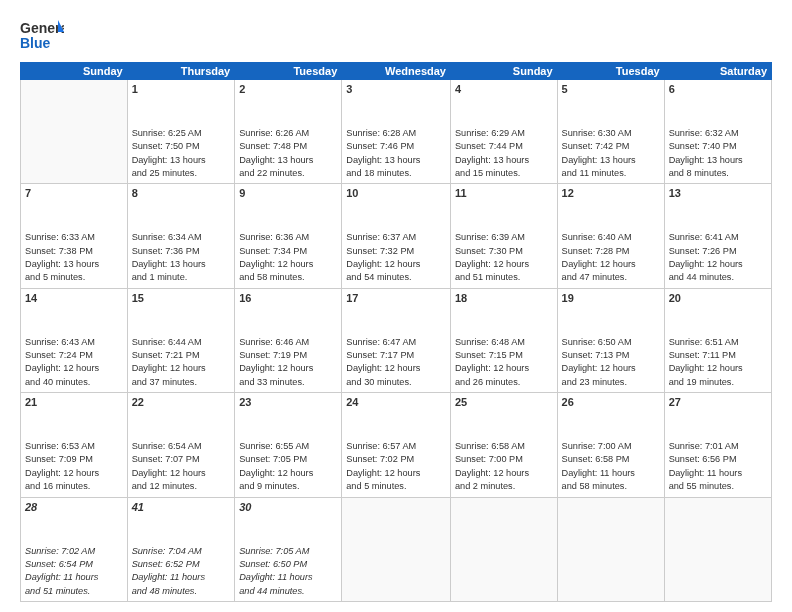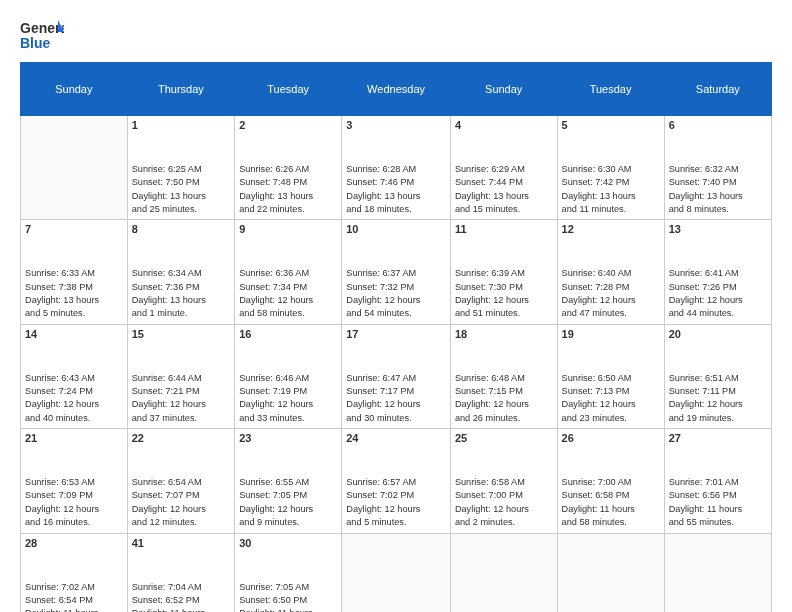--- a/index.html
+++ b/index.html
@@ -41,24 +41,24 @@
       color: #555;
     }
     .calendar {
       width: 100%;
       border-collapse: collapse;
       font-size: 10px;
     }
     .calendar th {
       background: #1565c0;
       color: #fff;
-      padding: 20px 4px;
-      text-align: center;
+      padding: 2px 4px;
+      text-align: right;
       font-size: 11px;
-      font-weight: normal;
+      font-weight: bold;
       border: 1px solid #1565c0;
     }
     .calendar td {
       border: 1px solid #ccc;
       vertical-align: top;
       padding: 3px 4px;
       width: 113px;
       min-height: 75px;
       height: 80px;
     }
@@ -73,20 +73,21 @@
       font-size: 9.2px;
       color: #333;
       line-height: 1.45;
       margin-top: 32px;
     }
     .empty-cell {
       background: #f9f9f9;
     }
     tr:last-child td {
       height: 68px;
+      font-style: italic;
     }
   </style>
 </head>
 <body>
 
 <div class="page">
   <div class="header">
     <div class="logo">
     <svg width="44" height="36" viewBox="0 0 44 36" xmlns="http://www.w3.org/2000/svg">
       <text x="0" y="15" font-size="14" font-weight="bold" fill="#333" font-family="Arial">General</text>

